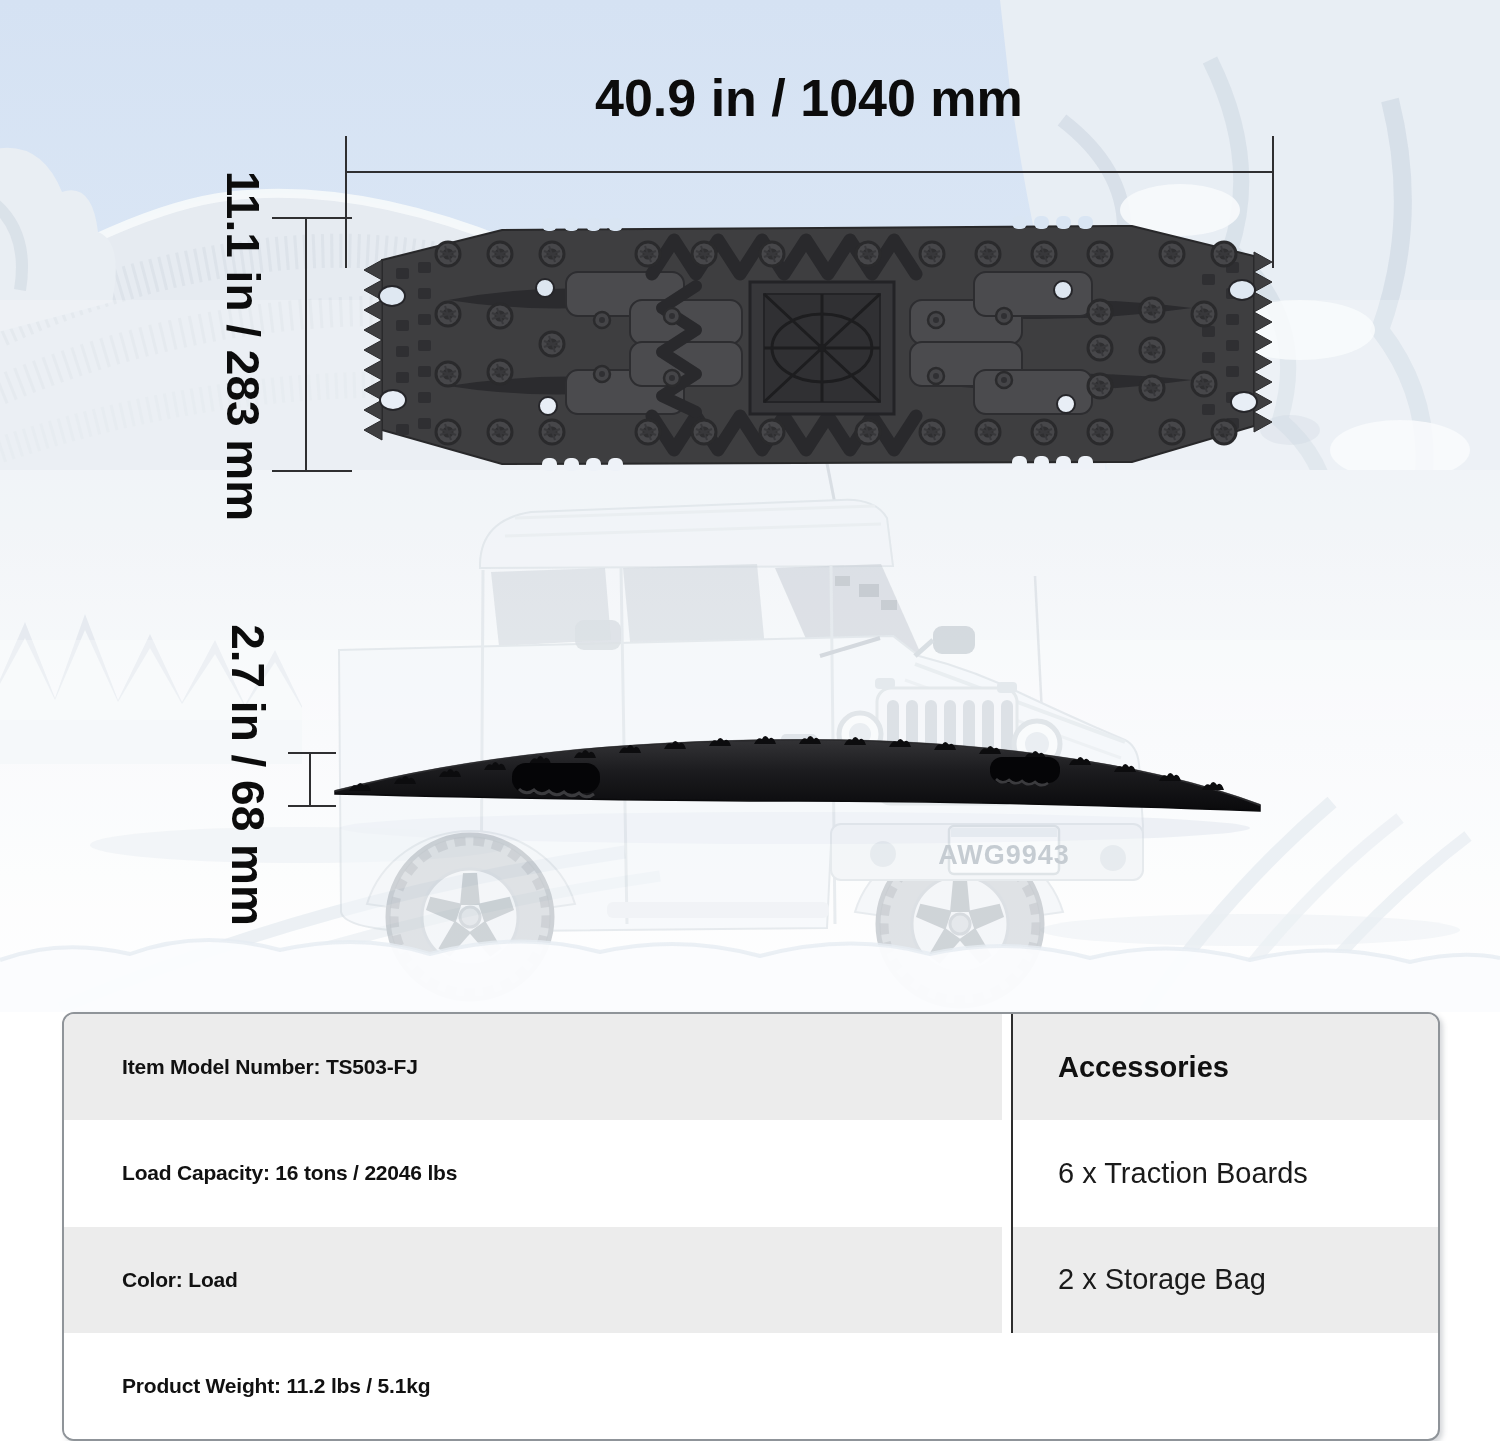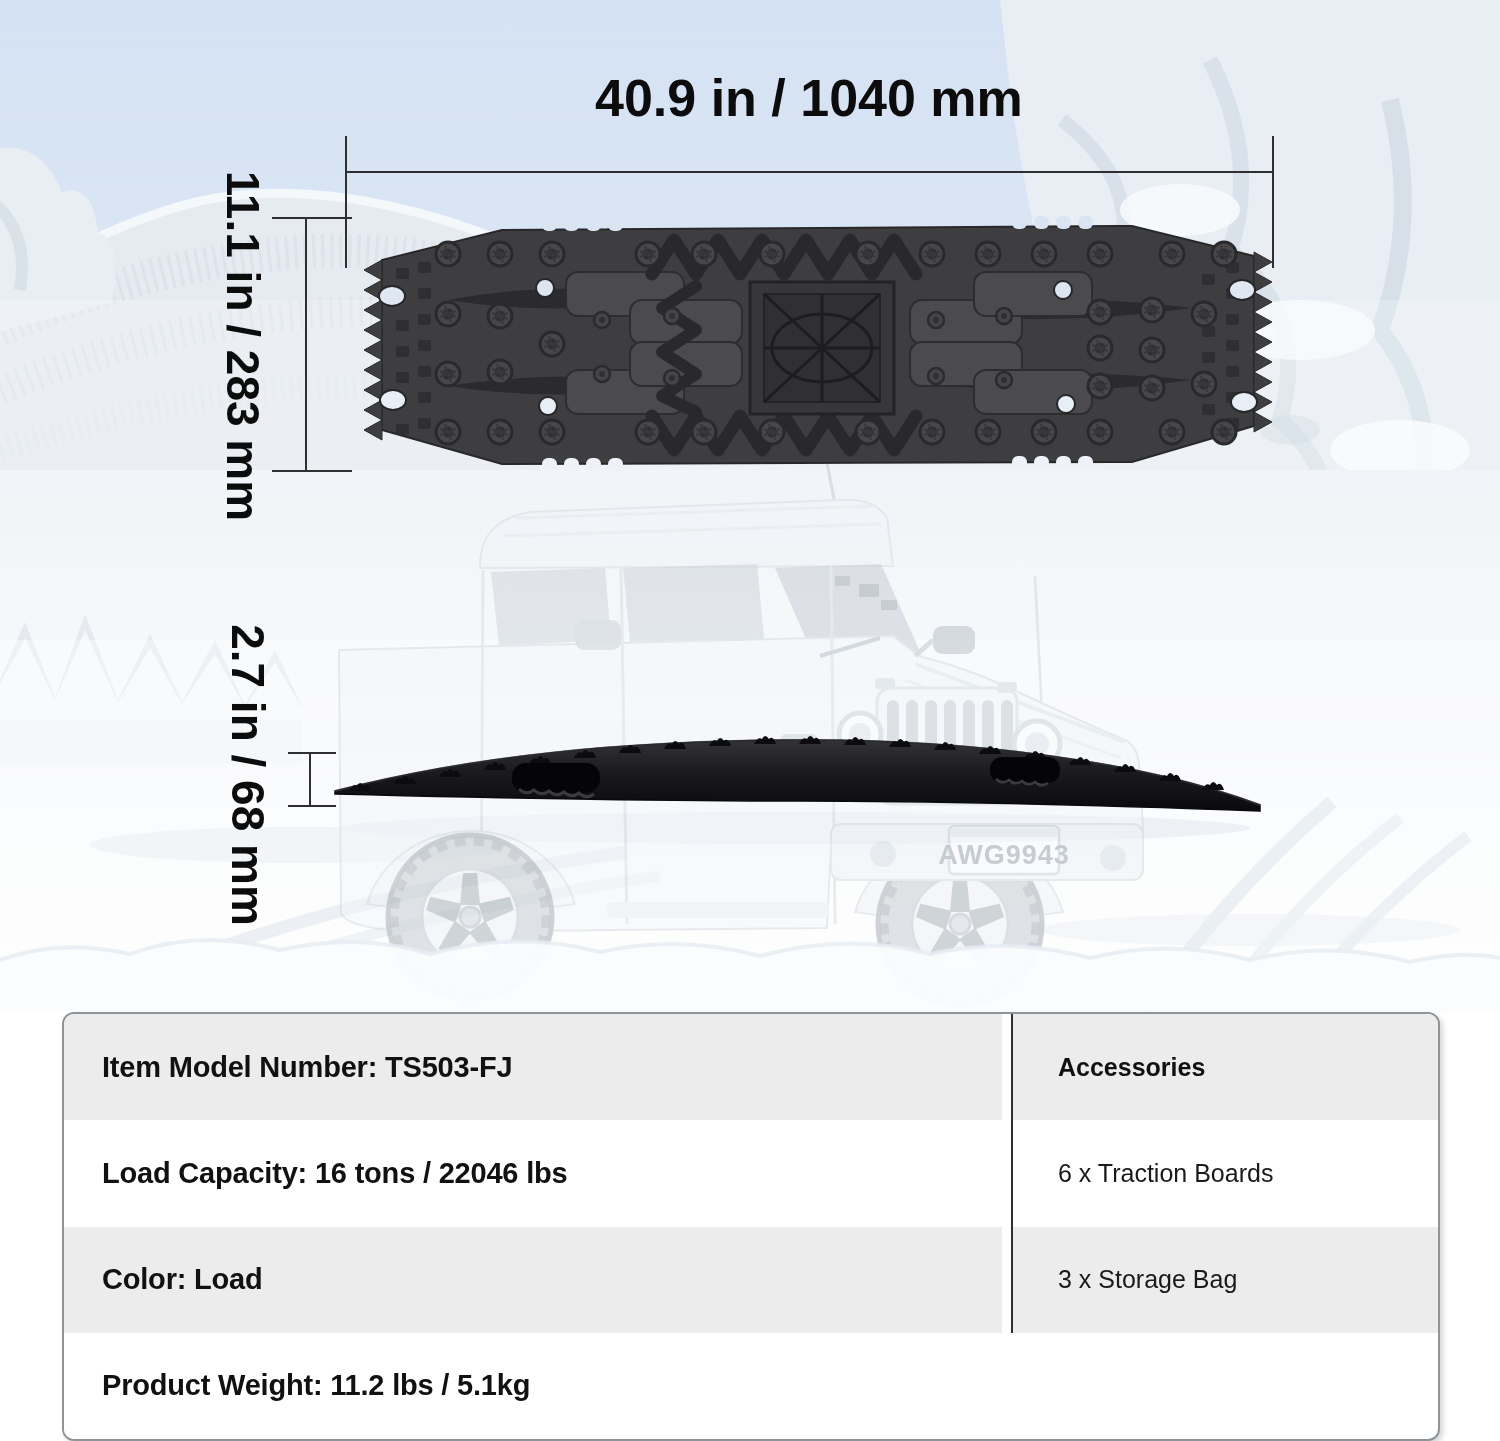--- a/index.html
+++ b/index.html
@@ -27,25 +27,25 @@
                 transform:rotate(90deg); transform-origin:center; line-height:50px; }
   .lbl-height { left:78px;  top:750px; width:340px; height:50px; font-size:46px;
                 transform:rotate(90deg); transform-origin:center; line-height:50px; }
 
   
   .spec-table { position:absolute; left:62px; top:1012px; width:1378px; height:429px;
                 z-index:10; background:#fff; border:2px solid #8f9499; border-radius:12px;
                 overflow:hidden; box-shadow:3px 3px 5px rgba(90,100,110,0.25);
                 display:flex; flex-direction:column; }
   .spec-row { flex:1 1 0; display:flex; }
-  .cell-left { flex:0 0 947px; display:flex; align-items:center; padding-left:38px;
-               border-right:9px solid #ffffff; font-weight:bold; font-size:29px; color:#111;
+  .cell-left { flex:0 0 947px; display:flex; align-items:center; padding-left:58px;
+               border-right:9px solid #ffffff; font-weight:bold; font-size:21px; color:#111;
                white-space:nowrap; letter-spacing:-0.2px; }
   .cell-right { flex:1 1 auto; display:flex; align-items:center; padding-left:45px;
-                border-left:2px solid #2e2e2e; font-size:25px; color:#1a1a1a; white-space:nowrap; }
+                border-left:2px solid #2e2e2e; font-size:29px; color:#1a1a1a; white-space:nowrap; }
   .row-gray .cell-left, .row-gray .cell-right { background:#ececec; }
   .row-white .cell-left, .row-white .cell-right { background:#ffffff; }
   .cell-right.hdr { font-weight:bold; color:#111; }
 </style>
 </head>
 <body>
 
 <div class="stage">
 
   <div class="photo">
@@ -414,20 +414,20 @@
     <div class="spec-row row-gray">
       <div class="cell-left">Item Model Number: TS503-FJ</div>
       <div class="cell-right hdr">Accessories</div>
     </div>
     <div class="spec-row row-white">
       <div class="cell-left">Load Capacity: 16 tons / 22046 lbs</div>
       <div class="cell-right">6 x Traction Boards</div>
     </div>
     <div class="spec-row row-gray">
       <div class="cell-left">Color: Load</div>
-      <div class="cell-right">3 x Storage Bag</div>
+      <div class="cell-right">2 x Storage Bag</div>
     </div>
     <div class="spec-row row-white">
       <div class="cell-left">Product Weight: 11.2 lbs / 5.1kg</div>
     </div>
   </div>
 
 </div>
 
 </body></html>

